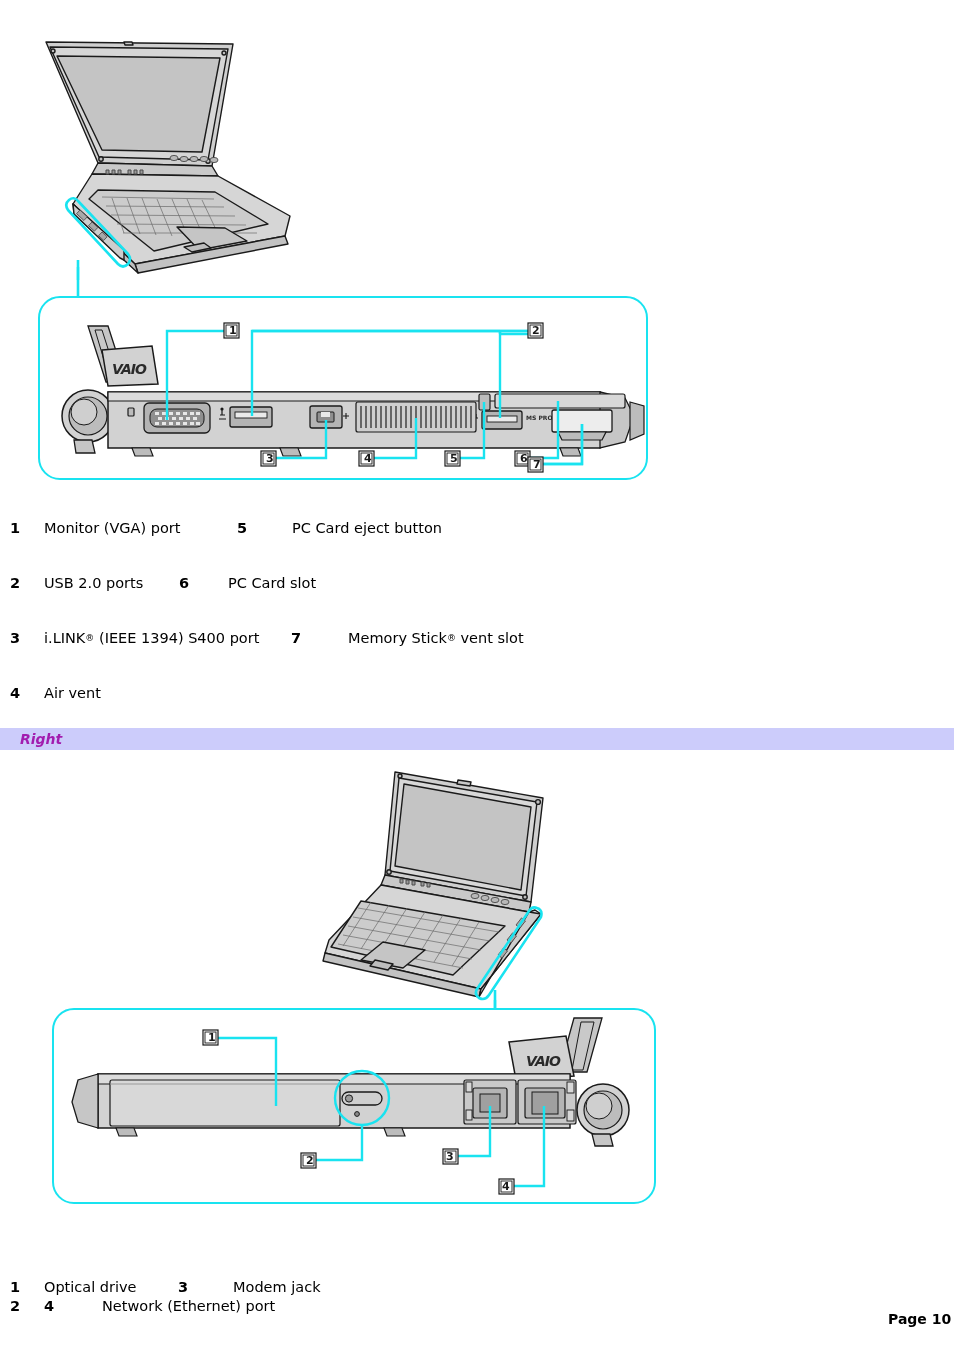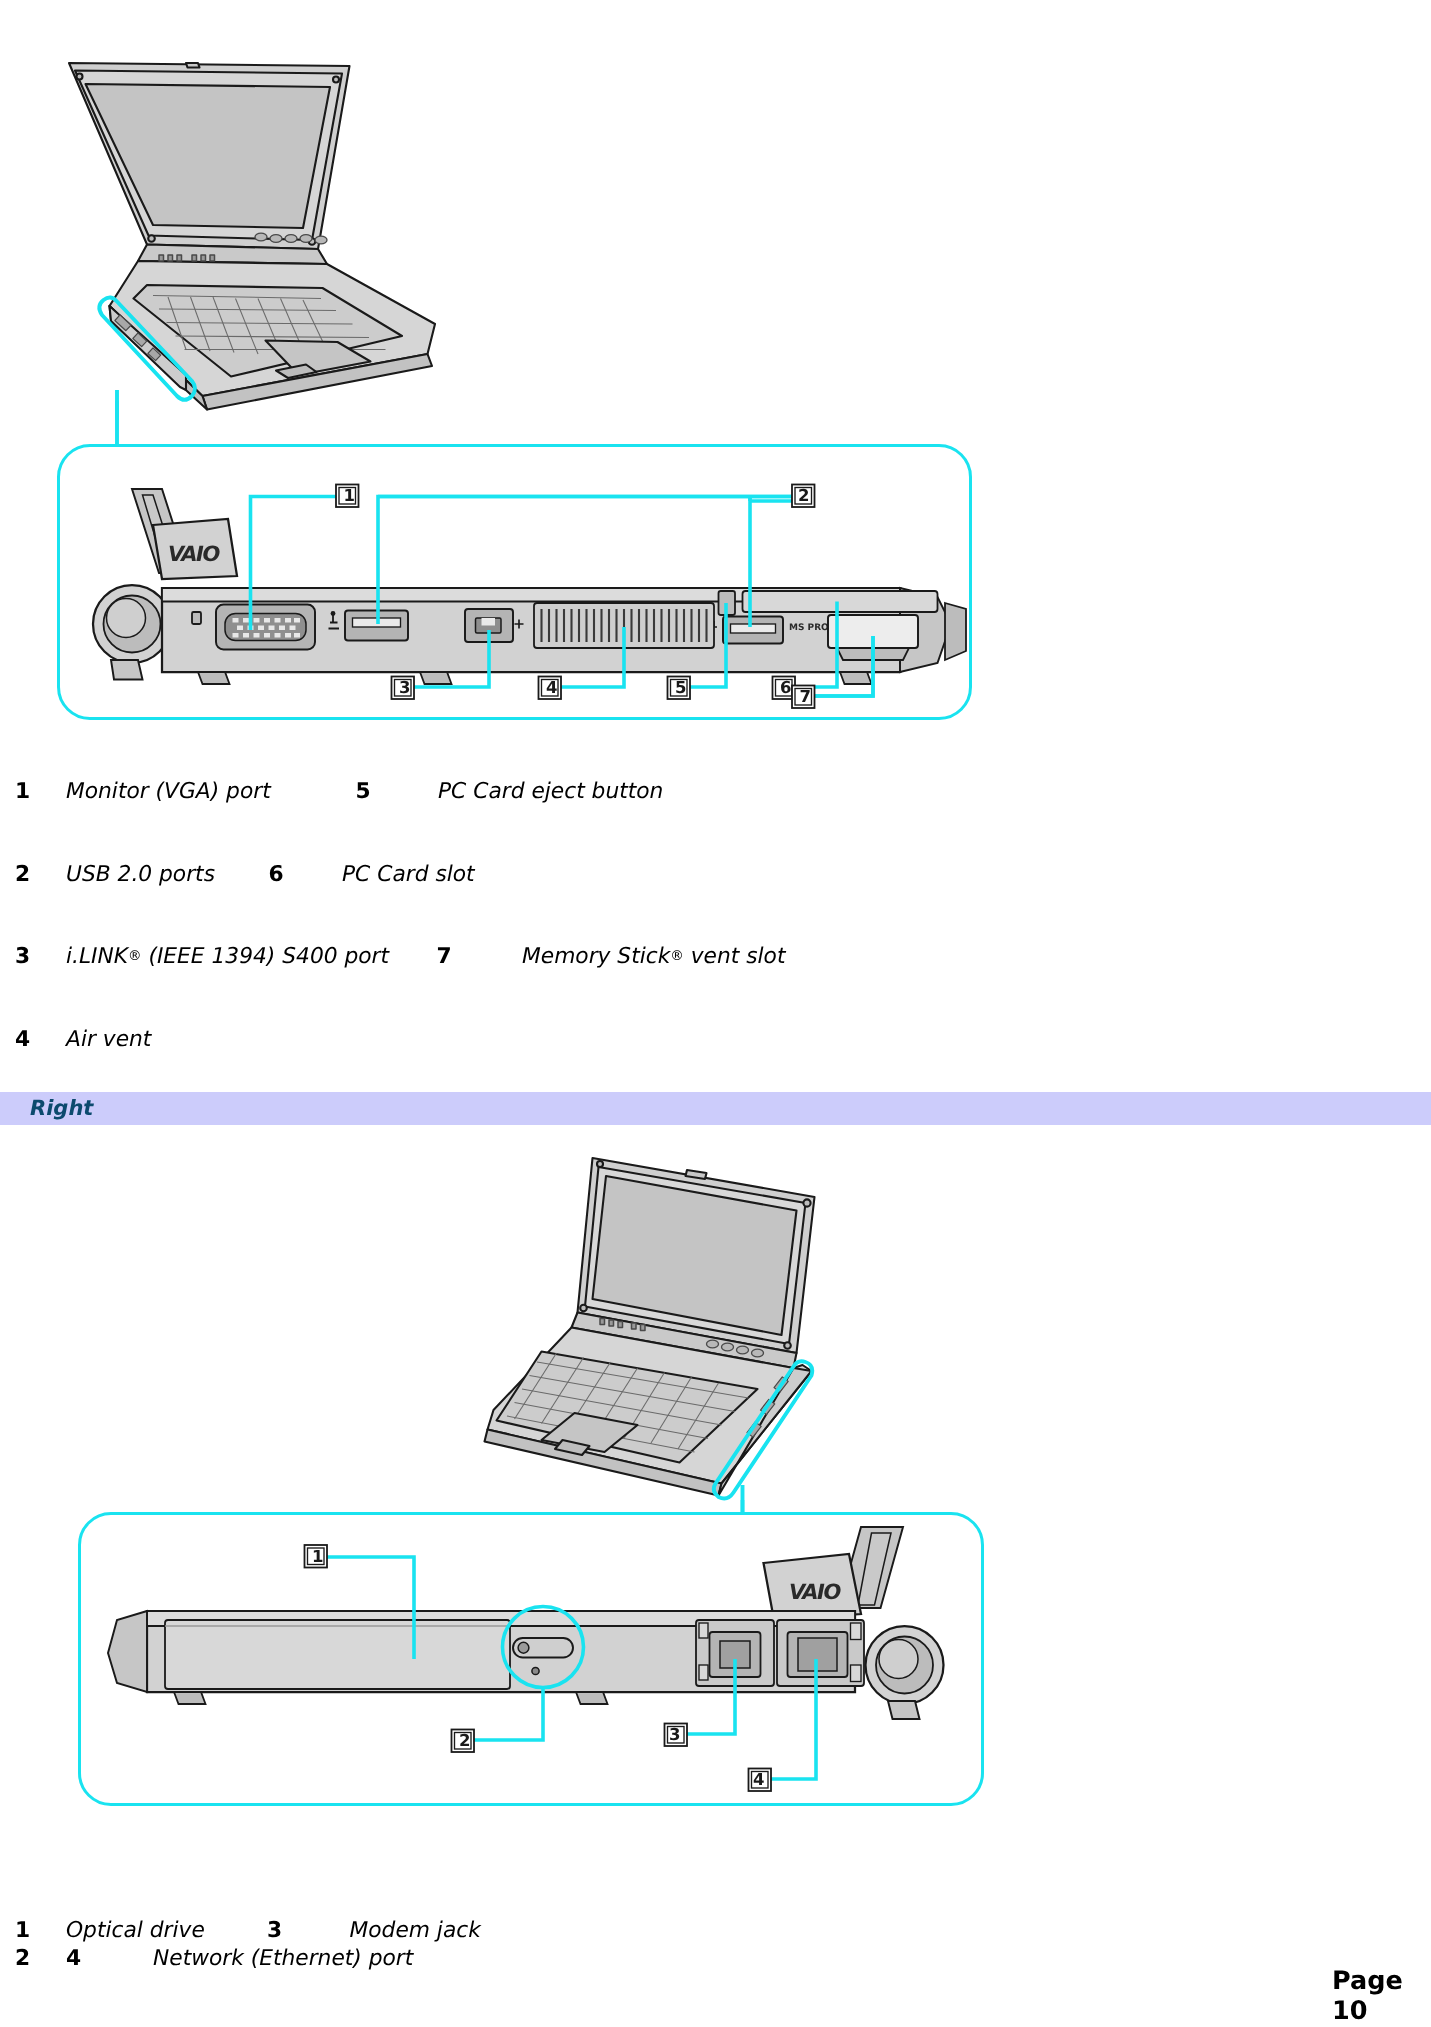--- a/index.html
+++ b/index.html
@@ -42,21 +42,20 @@
     font-size: 14.5px;
     line-height: 1.2;
     white-space: nowrap;
   }
   .part-row .num {
     font-weight: bold;
     font-size: 14.5px;
   }
   .part-row .lbl {
     font-weight: normal;
-    font-style: italic;
   }
   .part-row .reg {
     font-size: 9px;
     vertical-align: 2px;
   }
 
   
   .c-num1 { width: 44px; padding-left: 10px; box-sizing: border-box; }
   .c-num2 { font-weight: bold; }
 
@@ -67,29 +66,29 @@
     width: 954px;
     height: 22px;
     background: #ccccfb;
     display: flex;
     align-items: center;
   }
   .section-band .band-title {
     font-style: italic;
     font-weight: bold;
     font-size: 14px;
-    color: #0c4a6e;
+    color: #a21caf;
     padding-left: 20px;
   }
 
   
   .page-footer {
     position: absolute;
     font-weight: bold;
-    font-size: 17px;
+    font-size: 14px;
   }
 </style>
 </head>
 <body>
 
 <div class="illus" style="left:32px; top:18px; width:270px; height:265px;">
   <svg width="270" height="265" viewBox="0 0 270 265" xmlns="http://www.w3.org/2000/svg">
     <g fill="none" stroke="#1a1a1a" stroke-width="1.4" stroke-linejoin="round">
 
       <path d="M14,24 L66,145 L180,148 L201,26 Z" fill="#cfcfcf"></path>

